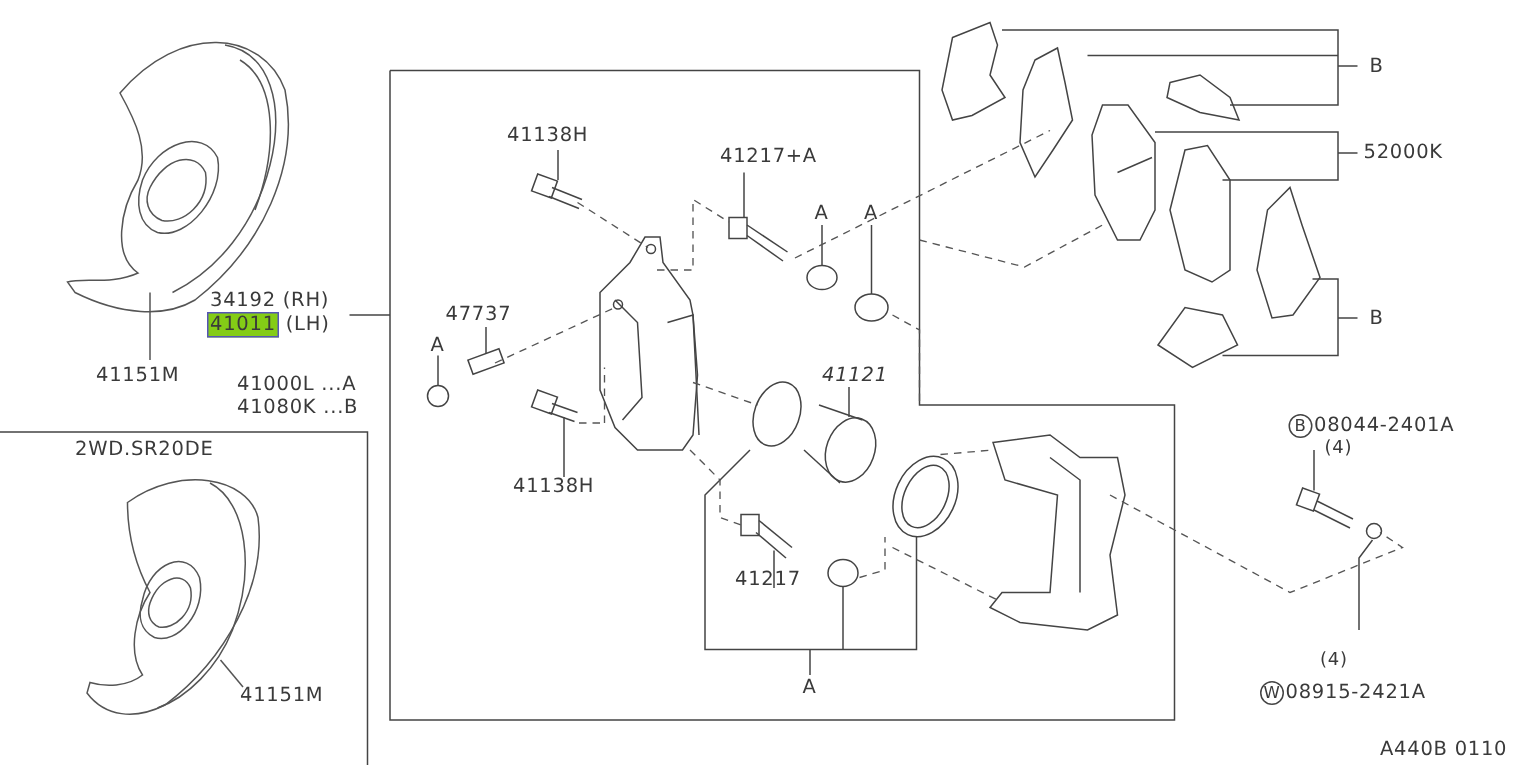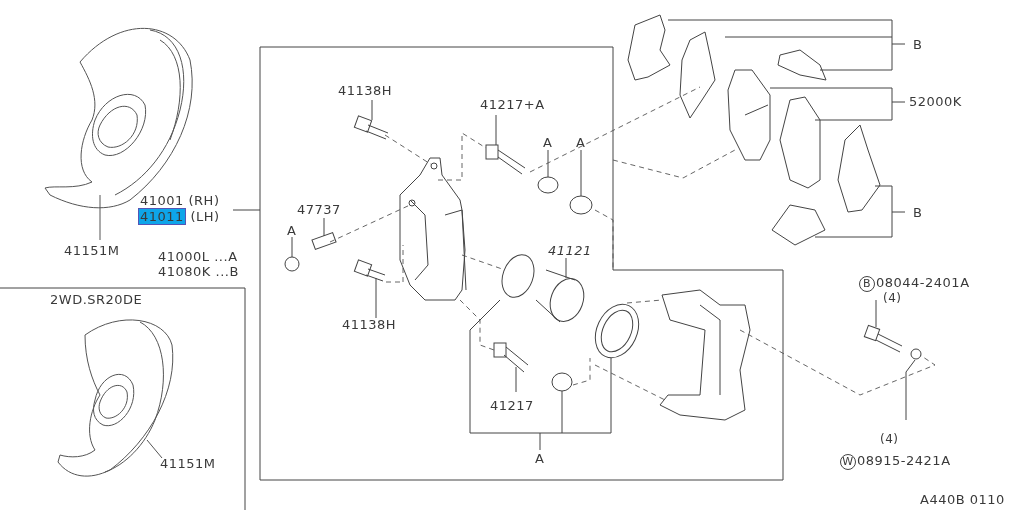--- a/index.html
+++ b/index.html
@@ -1,21 +1,21 @@
 <!DOCTYPE html>
 <html><head>
 <meta charset="utf-8">
 <style>
   html, body { margin:0; padding:0; background:#fff; }
   body { width:1024px; height:510px; position:relative; overflow:hidden;
          font-family:"DejaVu Sans", sans-serif; color:#333; }
   svg.diagram { position:absolute; left:0; top:0; width:1024px; height:510px; }
   .lbl { position:absolute; font-family:"DejaVu Sans", sans-serif; font-size:13px;
          color:#3a3a3a; white-space:nowrap; letter-spacing:0.5px; line-height:14px; }
-  .hl { background:#0ea5e9; border:1px solid #5555b5; padding:0 1px; margin-left:-2px; }
+  .hl { background:#84cc16; border:1px solid #5555b5; padding:0 1px; margin-left:-2px; }
   .circ { display:inline-block; width:14px; height:14px; border:1px solid #444; border-radius:50%;
           text-align:center; font-size:11px; line-height:14px; margin-right:1px; }
   .small { font-size:12px; }
 </style>
 </head>
 <body>
 
 <svg class="diagram" viewBox="0 0 1024 510">
   <g fill="none" stroke="#444" stroke-width="1">
 
@@ -171,37 +171,37 @@
     <polyline points="460,300 480,320 480,345 494,350"></polyline>
     <polyline points="573,385 590,380 590,358"></polyline>
     <line x1="595" y1="365" x2="665" y2="400"></line>
     <polyline points="627,303 662,300"></polyline>
     <polyline points="740,330 860,395 935,365 920,355"></polyline>
   </g>
 </svg>
 
 <div class="lbl" style="left:64px;top:244px;">41151M</div>
 <div class="lbl" style="left:140px;top:194px;">
-  <span>41001</span>
+  <span>34192</span>
   <span>(RH)</span>
 </div>
 <div class="lbl" style="left:140px;top:210px;">
   <span class="hl">41011</span>
   <span>(LH)</span>
 </div>
 <div class="lbl" style="left:158px;top:250px;">41000L ...A</div>
 <div class="lbl" style="left:158px;top:265px;">41080K ...B</div>
 
 <div class="lbl" style="left:10px;top:293px;margin-left:40px;">2WD.SR20DE</div>
 <div class="lbl" style="left:160px;top:457px;">41151M</div>
 
 <div class="lbl" style="left:338px;top:84px;">41138H</div>
 <div class="lbl" style="left:342px;top:318px;">41138H</div>
 <div class="lbl" style="left:480px;top:98px;">41217+A</div>
-<div class="lbl" style="left:490px;top:399px;text-align:center;">41217</div>
+<div class="lbl" style="left:490px;top:380px;text-align:center;">41217</div>
 <div class="lbl" style="left:297px;top:203px;">47737</div>
 <div class="lbl" style="left:548px;top:244px;font-style:italic;">41121</div>
 <div class="lbl" style="left:909px;top:95px;">52000K</div>
 
 <div class="lbl" style="left:287px;top:224px;">A</div>
 <div class="lbl" style="left:543px;top:136px;">A</div>
 <div class="lbl" style="left:576px;top:136px;">A</div>
 <div class="lbl" style="left:535px;top:452px;">A</div>
 <div class="lbl" style="left:913px;top:38px;">B</div>
 <div class="lbl" style="left:913px;top:206px;">B</div>

